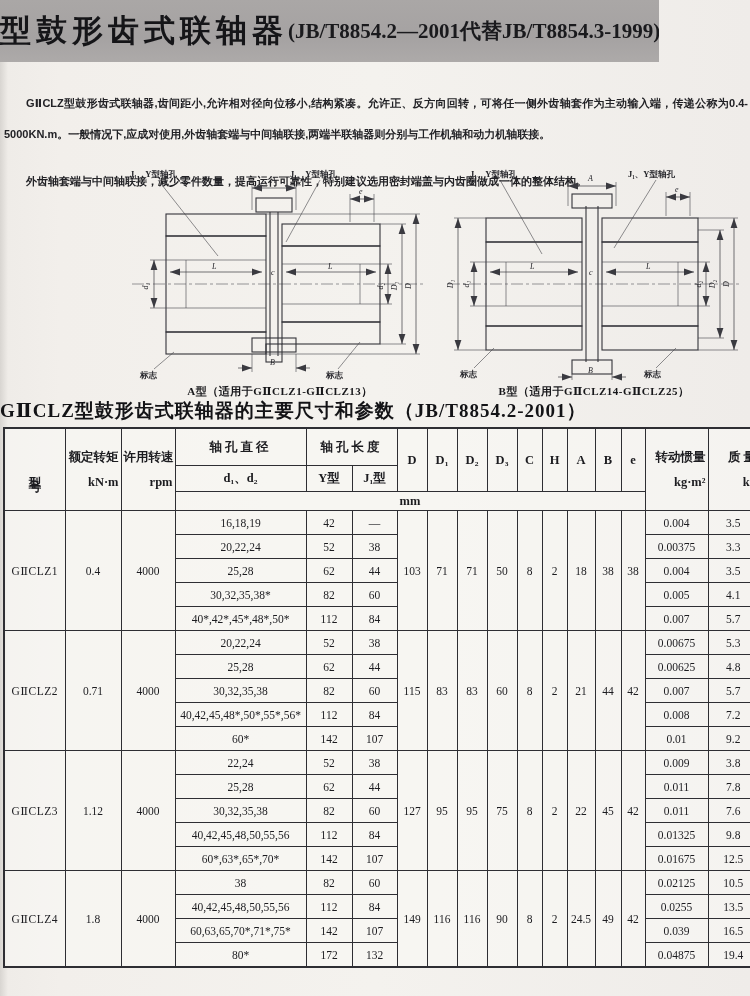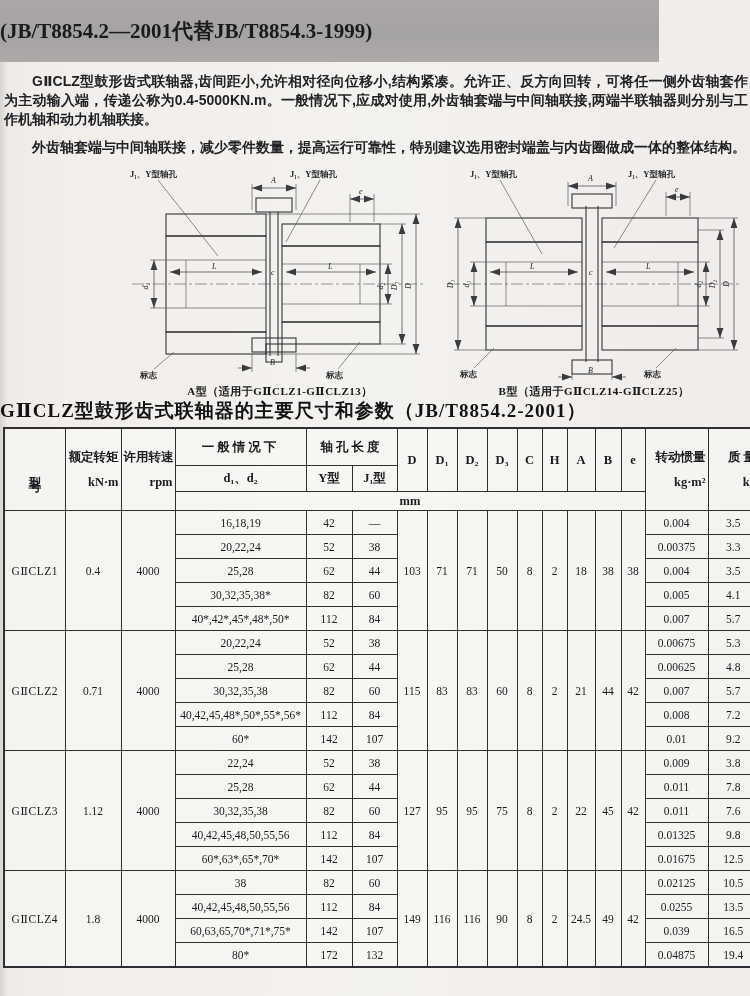--- a/index.html
+++ b/index.html
@@ -24,23 +24,23 @@
     font-size:31px;font-weight:bold;letter-spacing:5px;color:#151518;
     font-family:"Liberation Serif","DejaVu Serif",serif;
   }
   .banner .latin-lead{letter-spacing:1px;}
   .banner .suffix{
     font-size:21px;font-weight:bold;letter-spacing:0px;color:#1a1a1d;
   }
   
   .intro{position:absolute;left:4px;top:72px;width:744px;}
   .intro p{
-    margin:0 0 9px 0;
+    margin:16px 0 9px 0;
     font-family:"Liberation Sans","DejaVu Sans",sans-serif;
-    font-weight:600;font-size:14px;line-height:19px;
+    font-weight:600;font-size:11px;line-height:31px;
     text-align:justify;text-indent:2em;color:#222226;
   }
   
   .figures{position:absolute;left:128px;top:166px;width:618px;display:flex;gap:10px;}
   .figure{width:304px;}
   .figure svg{display:block;}
   .figure .caption{
     text-align:center;font-size:11px;font-weight:bold;color:#17171a;
     margin-top:2px;letter-spacing:0.5px;
     font-family:"Liberation Serif","DejaVu Serif",serif;
@@ -83,20 +83,21 @@
   td.c-d{text-align:left;padding-left:7px;}
   tbody td{height:23px;}
   td.c-model{font-size:12px;letter-spacing:0.5px;}
 </style>
 </head>
 <body>
 
 <div class="page">
 
   <div class="banner">
+      <span class="cjk">型鼓形齿式联轴器</span>
       <span class="suffix">(JB/T8854.2—2001代替JB/T8854.3-1999)</span>
   </div>
 
   <div class="intro">
     <p>GⅡCLZ型鼓形齿式联轴器,齿间距小,允许相对径向位移小,结构紧凑。允许正、反方向回转，可将任一侧外齿轴套作为主动输入端，传递公称为0.4-5000KN.m。一般情况下,应成对使用,外齿轴套端与中间轴联接,两端半联轴器则分别与工作机轴和动力机轴联接。</p>
     <p>外齿轴套端与中间轴联接，减少零件数量，提高运行可靠性，特别建议选用密封端盖与内齿圈做成一体的整体结构。</p>
   </div>
 
   <div class="figures">
 
@@ -305,21 +306,21 @@
         <th rowspan="3" class="two-line">
           <div>额定转矩</div>
           <div class="gap"></div>
           <div>kN·m</div>
         </th>
         <th rowspan="3" class="two-line">
           <div>许用转速</div>
           <div class="gap"></div>
           <div>rpm</div>
         </th>
-        <th class="h-main">一般情况下</th>
+        <th class="h-main">轴孔直径</th>
         <th colspan="2" class="h-main">轴孔长度</th>
         <th rowspan="2">D</th>
         <th rowspan="2">D₁</th>
         <th rowspan="2">D₂</th>
         <th rowspan="2">D₃</th>
         <th rowspan="2">C</th>
         <th rowspan="2">H</th>
         <th rowspan="2">A</th>
         <th rowspan="2">B</th>
         <th rowspan="2">e</th>

